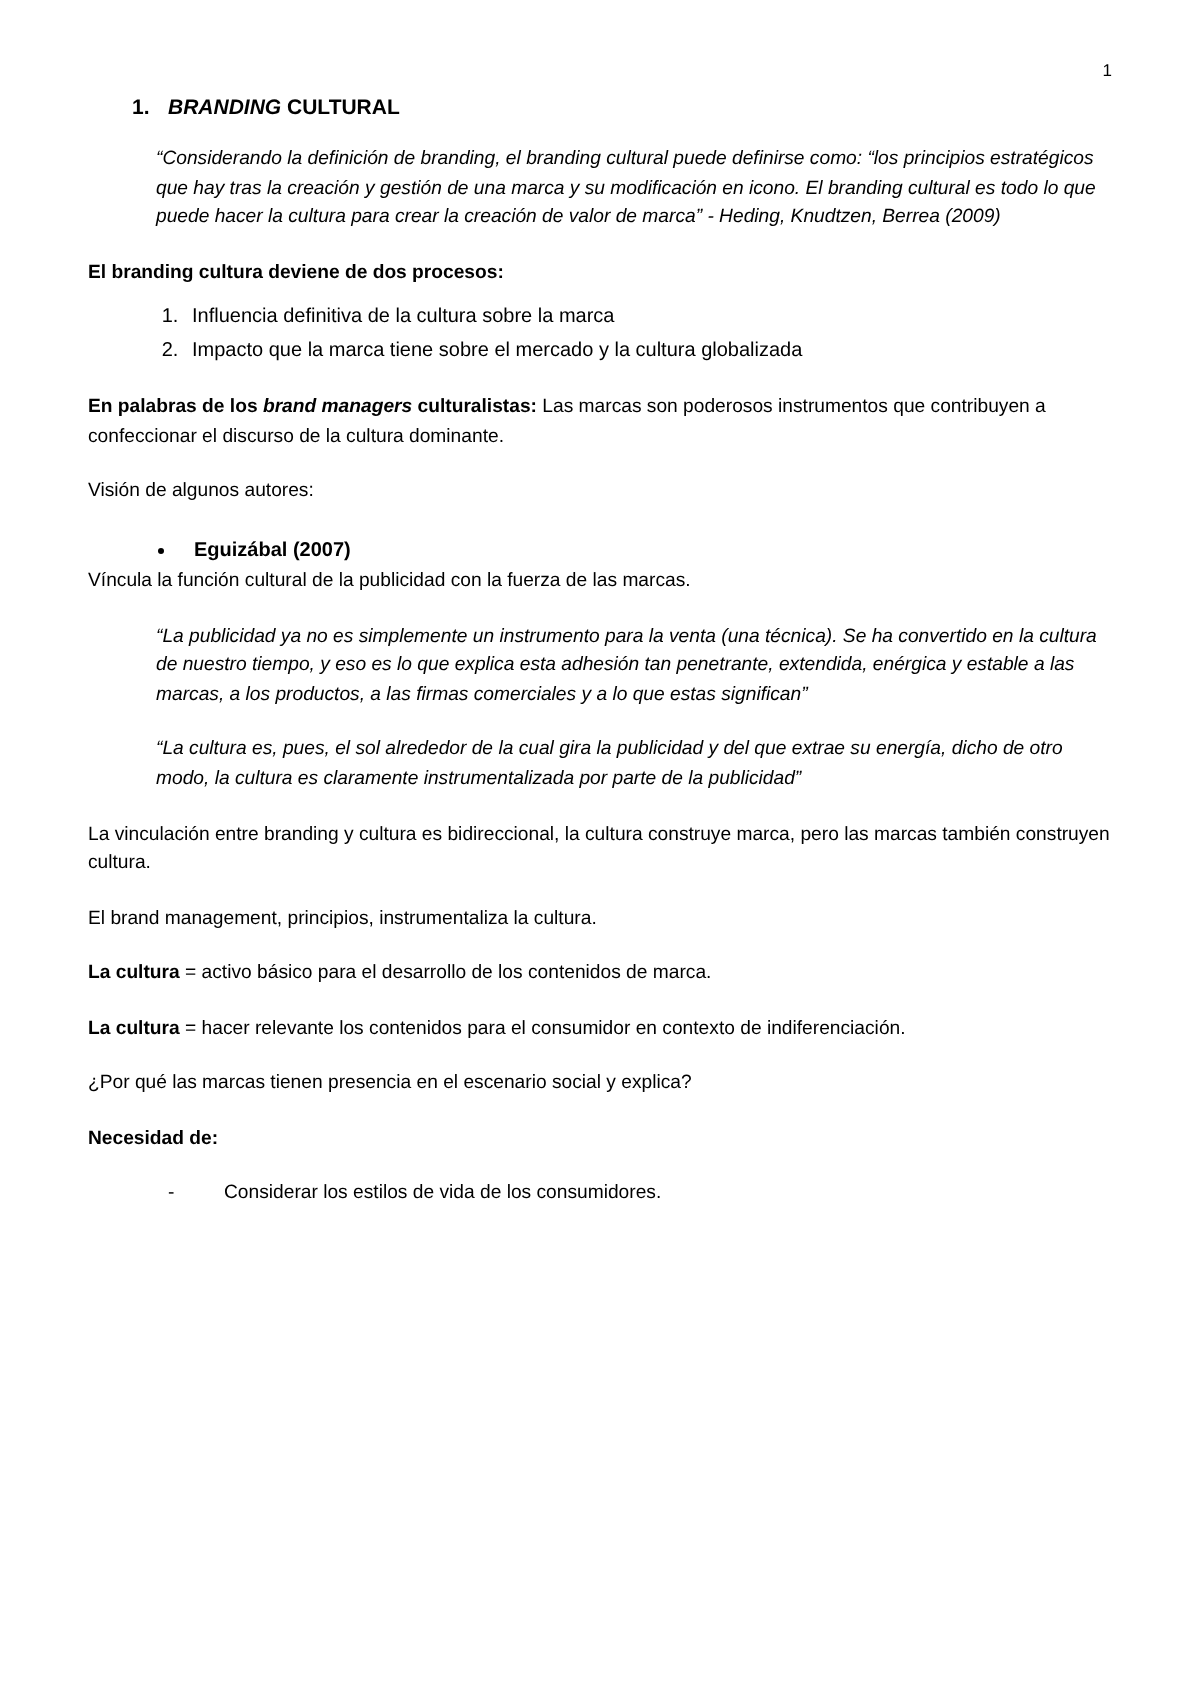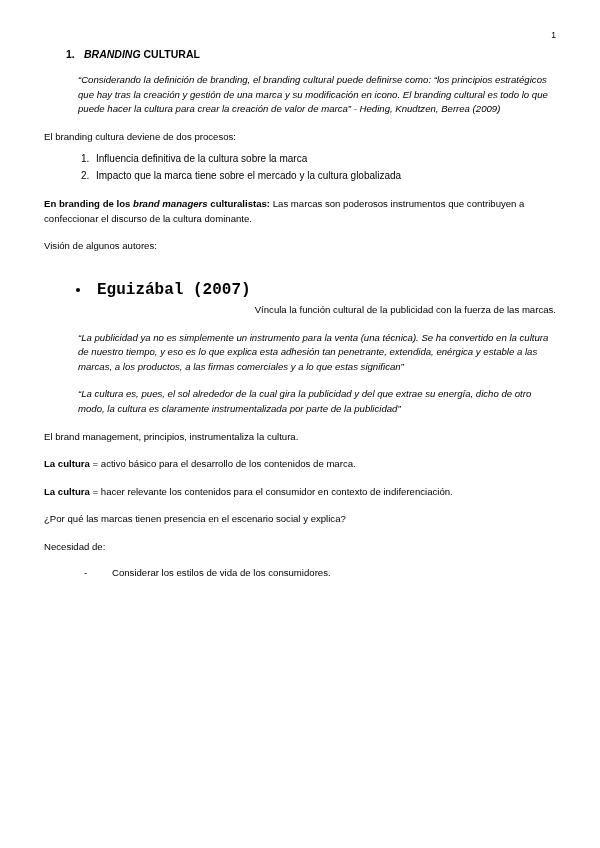--- a/index.html
+++ b/index.html
@@ -57,42 +57,41 @@
     margin: 13px 0 0 0;
     font-size: 9.6px;
     line-height: 1.52;
     text-align: left;
   }
   p.quote {
     font-style: italic;
     margin-left: 34px;
   }
   p.bold {
-    font-weight: normal;
+    font-weight: bold;
   }
   p.tight {
     margin-top: 11px;
   }
   .ol-list {
     margin: 7px 0 0 0;
     padding-left: 48px;
     font-size: 10px;
     line-height: 1.6;
   }
   .ol-list li {
     margin: 0 0 1px 0;
     padding-left: 4px;
   }
   .bullet-list {
-    margin: 24px 0 0 0;
+    margin: 14px 0 0 0;
     padding-left: 47px;
-    font-size: 16px;
+    font-size: 10px;
     line-height: 1.5;
     list-style: disc;
-    font-family: Liberation Mono, monospace;
   }
   .bullet-list li {
     font-weight: bold;
     padding-left: 6px;
   }
   .dash-list {
     margin: 12px 0 0 0;
     padding-left: 40px;
     font-size: 9.6px;
     line-height: 1.5;
@@ -126,36 +125,37 @@
 
   <p class="quote">“Considerando la definición de branding, el branding cultural puede definirse como: “los principios estratégicos que hay tras la creación y gestión de una marca y su modificación en icono. El branding cultural es todo lo que puede hacer la cultura para crear la creación de valor de marca” -  Heding, Knudtzen, Berrea (2009)</p>
 
   <p class="bold">El branding cultura deviene de dos procesos:</p>
 
   <ol class="ol-list">
     <li>Influencia definitiva de la cultura sobre la marca</li>
     <li>Impacto que la marca tiene sobre el mercado y la cultura globalizada</li>
   </ol>
 
-  <p><span class="inline-b">En branding de los </span><span class="inline-bi">brand managers</span><span class="inline-b"> culturalistas:</span><span> Las marcas son poderosos instrumentos que contribuyen a confeccionar el discurso de la cultura dominante.</span></p>
+  <p><span class="inline-b">En palabras de los </span><span class="inline-bi">brand managers</span><span class="inline-b"> culturalistas:</span><span> Las marcas son poderosos instrumentos que contribuyen a confeccionar el discurso de la cultura dominante.</span></p>
 
   <p>Visión de algunos autores:</p>
 
   <ul class="bullet-list">
     <li>Eguizábal (2007)</li>
   </ul>
 
-  <p class="tight" style="margin-top:1px;text-align:right;">Víncula la  función cultural de la publicidad con la fuerza de las marcas.</p>
+  <p class="tight" style="margin-top:1px;">Víncula la  función cultural de la publicidad con la fuerza de las marcas.</p>
 
   <p class="quote">“La publicidad ya no es simplemente un instrumento para la venta (una técnica). Se ha convertido en la cultura de nuestro tiempo, y eso es lo que explica esta adhesión tan penetrante, extendida, enérgica y estable a las marcas, a los productos, a las firmas comerciales y a lo que estas significan”</p>
 
   <p class="quote">“La cultura es, pues, el sol alrededor de la cual gira la publicidad y del que extrae su energía, dicho de otro modo, la cultura es claramente instrumentalizada por parte de la publicidad”</p>
 
 
 
+  <p>La vinculación entre branding y cultura es bidireccional, la cultura construye marca, pero las marcas también construyen cultura.</p>
 
 
   <p>El brand management, principios, instrumentaliza la cultura.</p>
 
   <p><span class="inline-b">La cultura</span><span> = activo básico para el desarrollo de los contenidos de marca.</span></p>
 
   <p><span class="inline-b">La cultura</span><span> = hacer relevante los contenidos para el consumidor en contexto de indiferenciación.</span></p>
 
   <p>¿Por qué las marcas tienen presencia en el escenario social y explica?</p>
 

